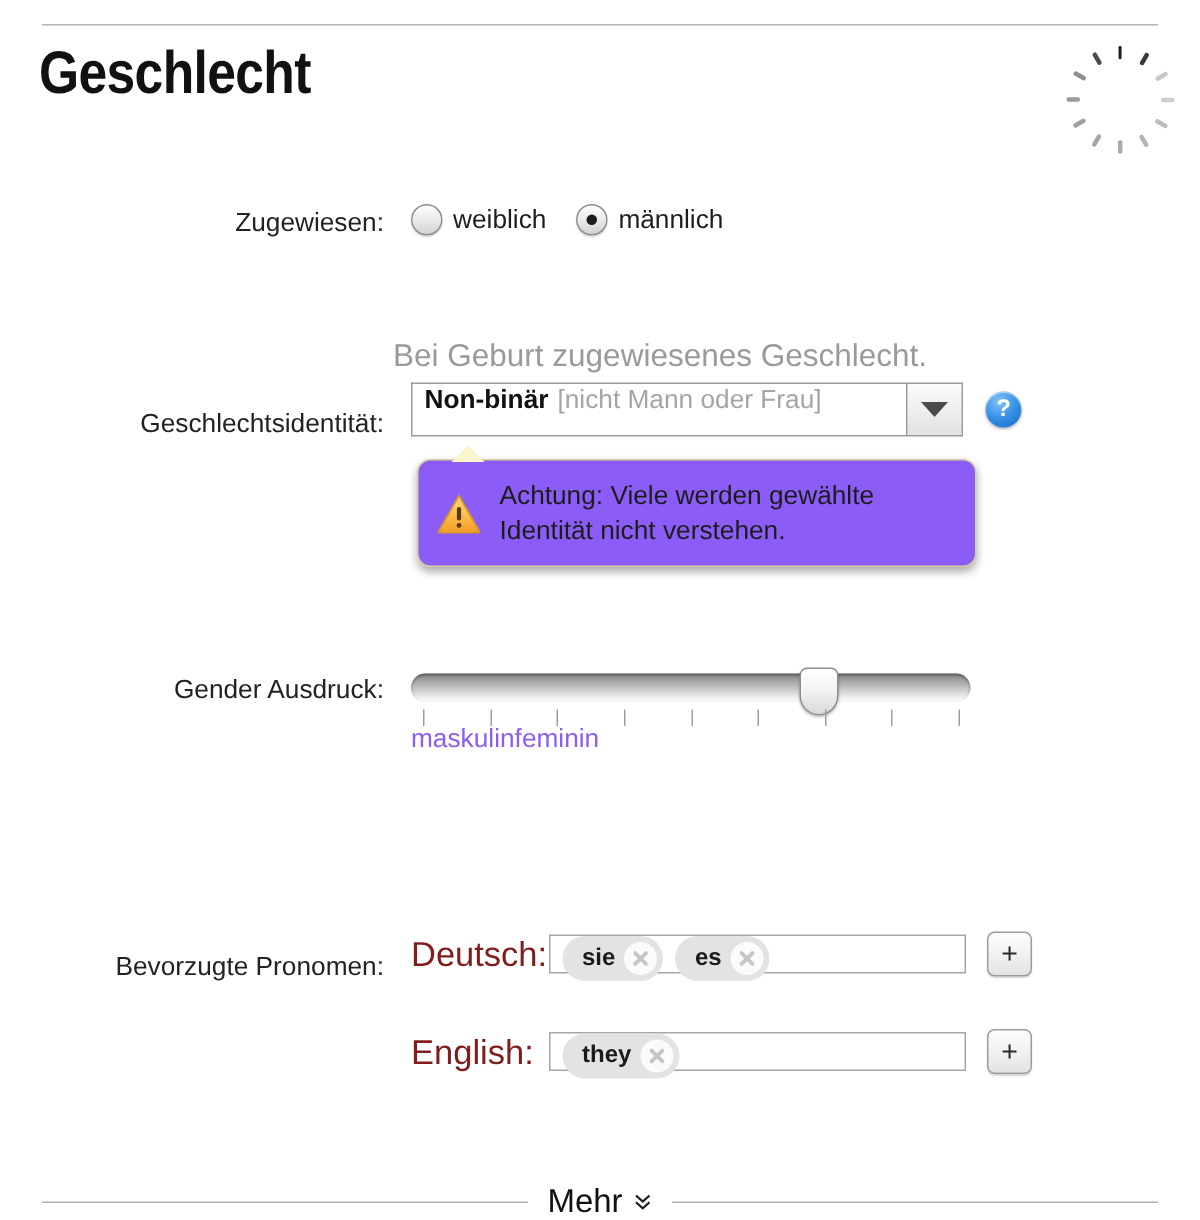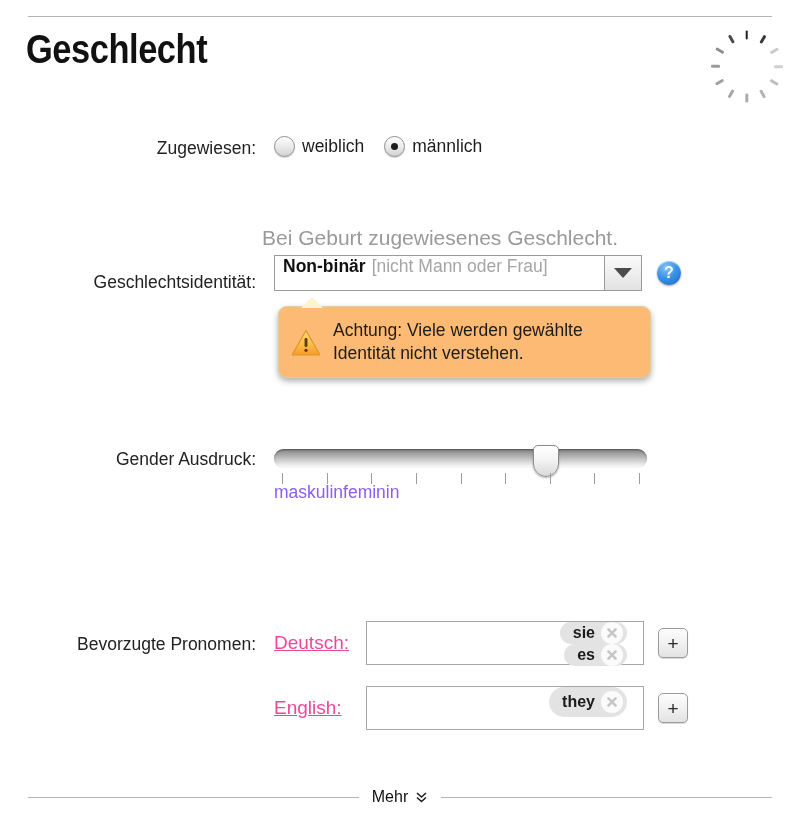--- a/index.html
+++ b/index.html
@@ -190,21 +190,21 @@
     line-height: 1;
   }
 
   
   .tooltip {
     position: absolute;
     left: 278px;
     top: 306px;
     width: 373px;
     min-height: 72px;
-    background: #fdba74;
+    background: #8b5cf6;
     border: 1px solid #d9d0a0;
     border-radius: 9px;
     box-shadow: 0 3px 6px rgba(0,0,0,0.33);
     display: flex;
     align-items: center;
     padding: 12px 14px 12px 12px;
     box-sizing: border-box;
   }
   .tooltip-tail {
     position: absolute;
@@ -318,36 +318,34 @@
     white-space: nowrap;
   }
 
   
   .token-row {
     position: absolute;
     display: flex;
     align-items: center;
   }
   .token-sublabel {
-    font-size: 19px;
-    color: #ec4899;
+    font-size: 23px;
+    color: #7f1d1d;
     width: 92px;
     white-space: nowrap;
-    text-decoration: underline;
   }
   .token-field {
     width: 278px;
-    height: 44px;
+    height: 26px;
     border: 1px solid #a6a6a6;
     background: #ffffff;
     display: flex;
-    align-items: flex-end;
+    align-items: flex-start;
     padding: 0 8px;
     box-sizing: border-box;
-    flex-direction: column;
   }
   .pill {
     display: inline-flex;
     align-items: center;
     height: 30px;
     border-radius: 15px;
     background: #e3e3e3;
     padding: 0 4px 0 13px;
     margin-right: 8px;
   }
@@ -396,21 +394,21 @@
   }
   .footer-line {
     flex: 1;
     height: 1px;
     background: #b4b4b4;
   }
   .footer-more {
     display: flex;
     align-items: center;
     padding: 0 13px;
-    font-size: 16px;
+    font-size: 22px;
     color: #111111;
     white-space: nowrap;
   }
   .chev-dbl {
     margin-left: 7px;
     display: inline-block;
     line-height: 0;
   }
 </style>
 </head>

